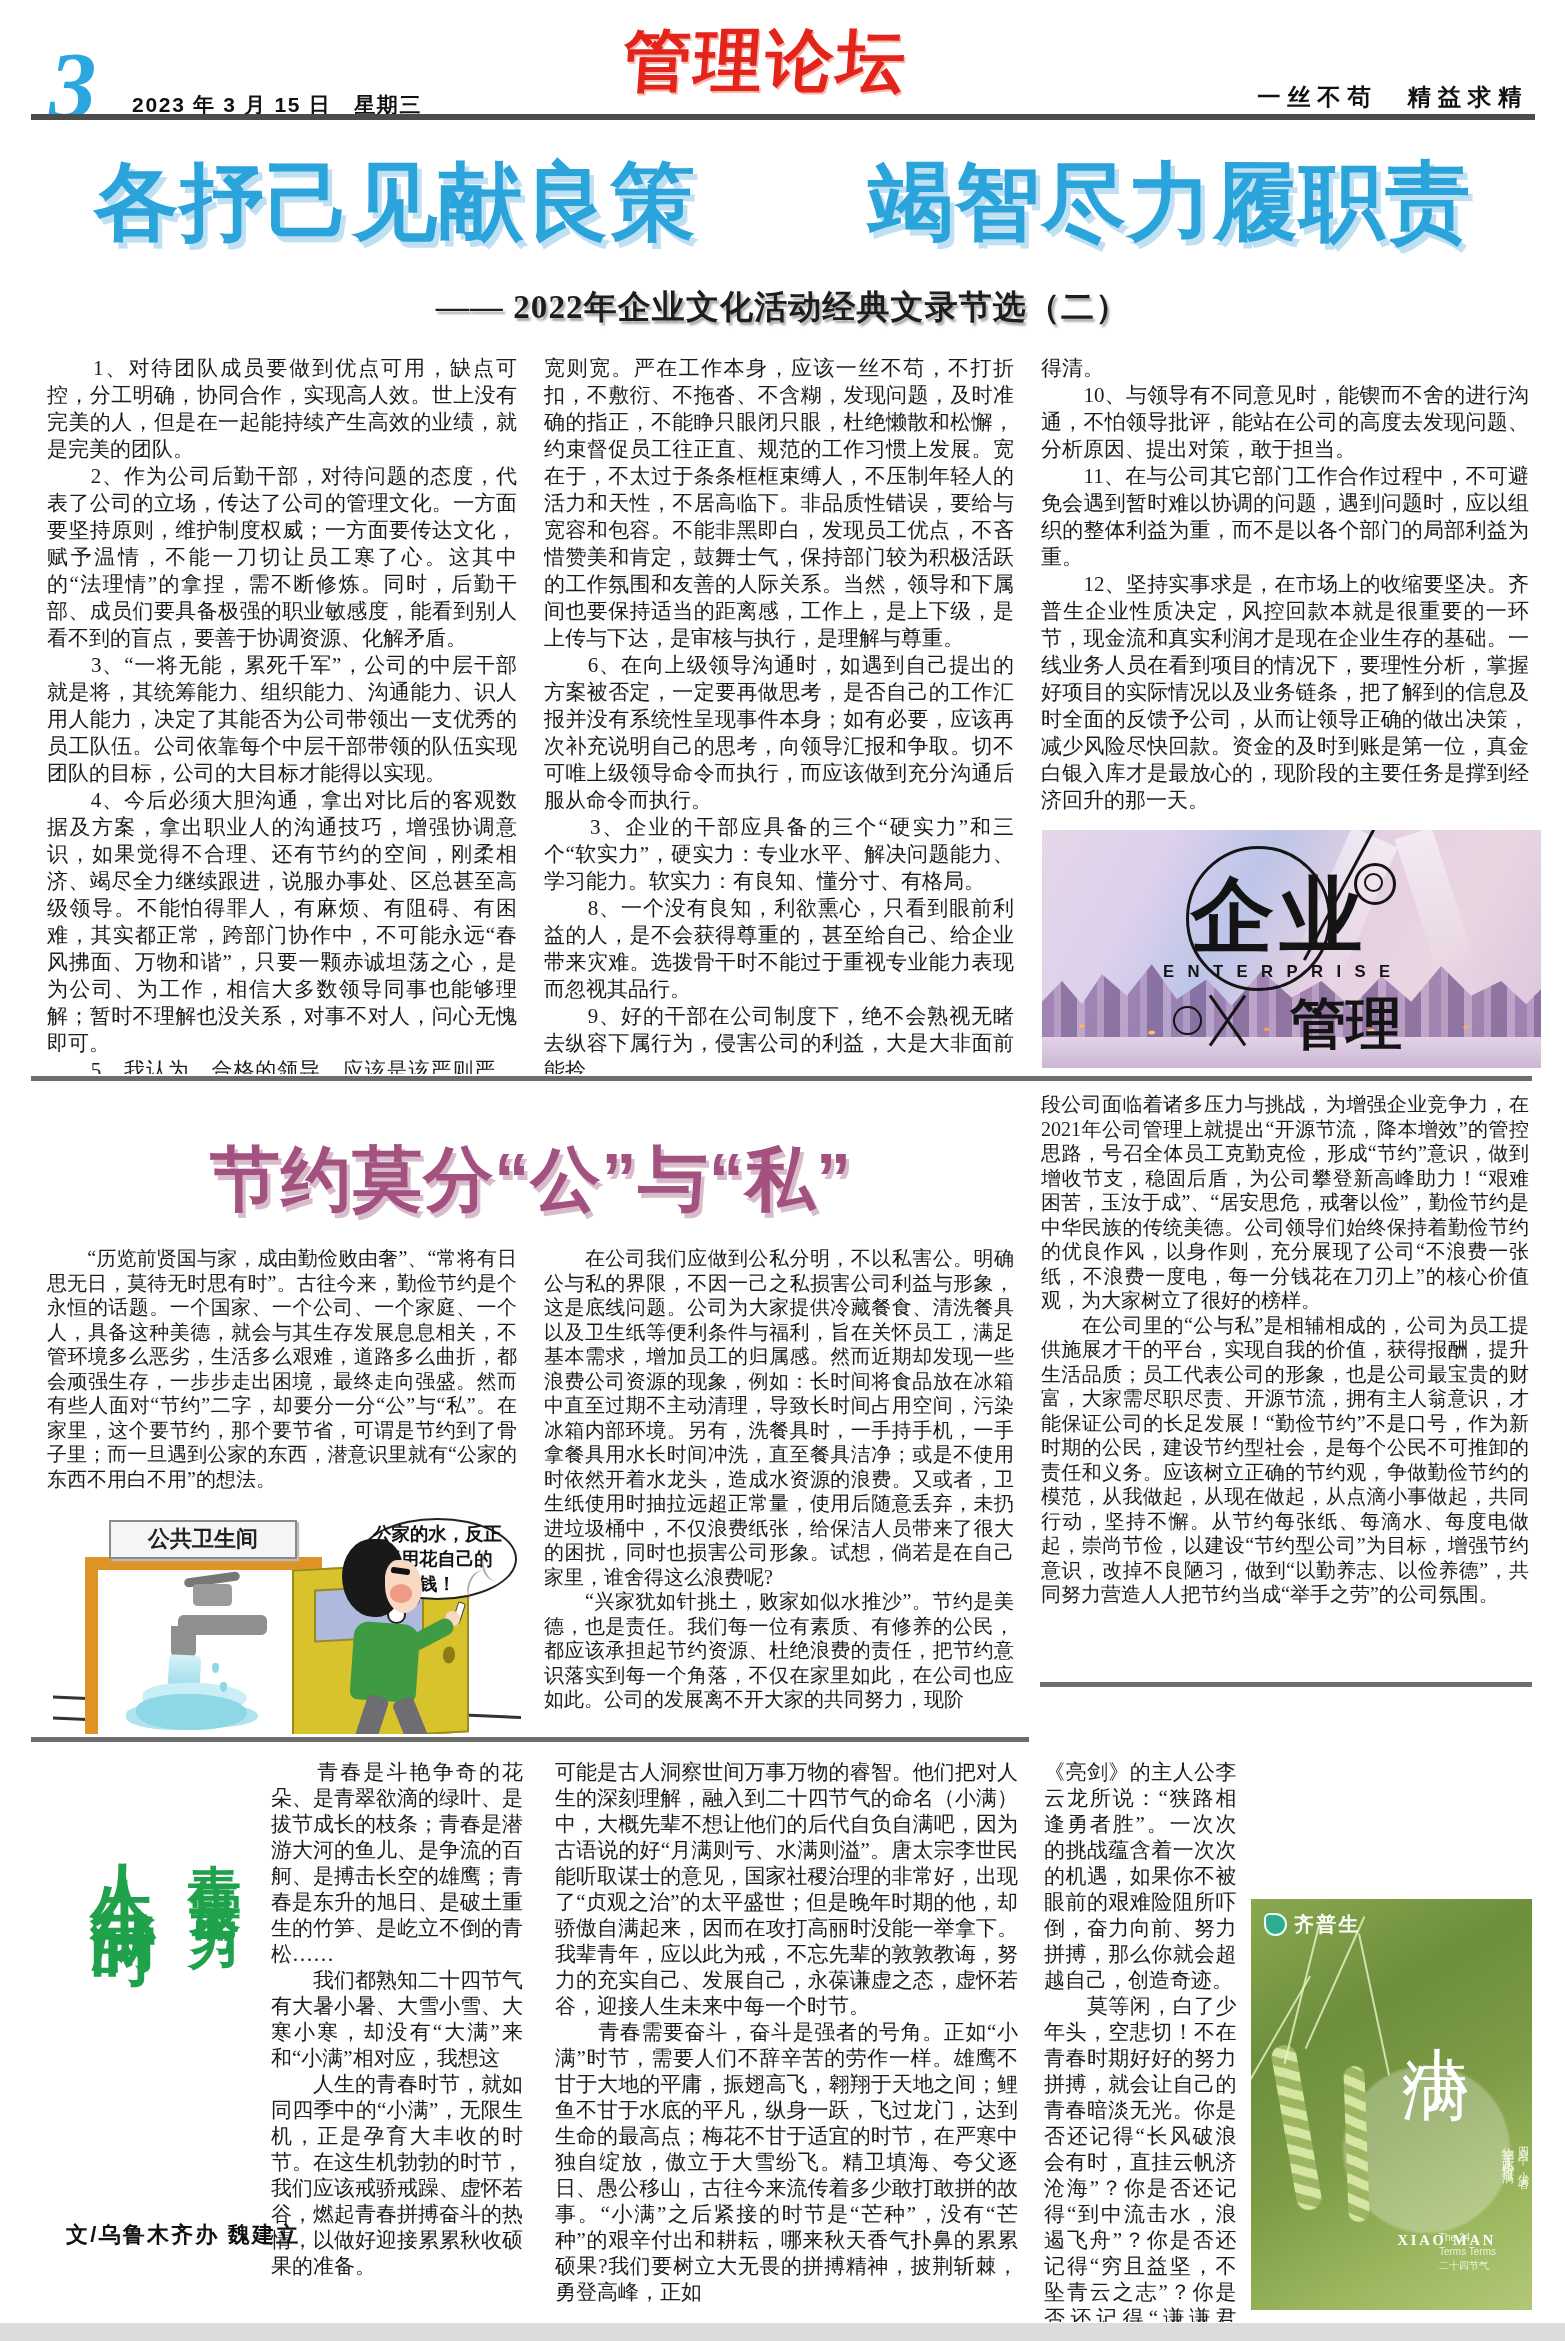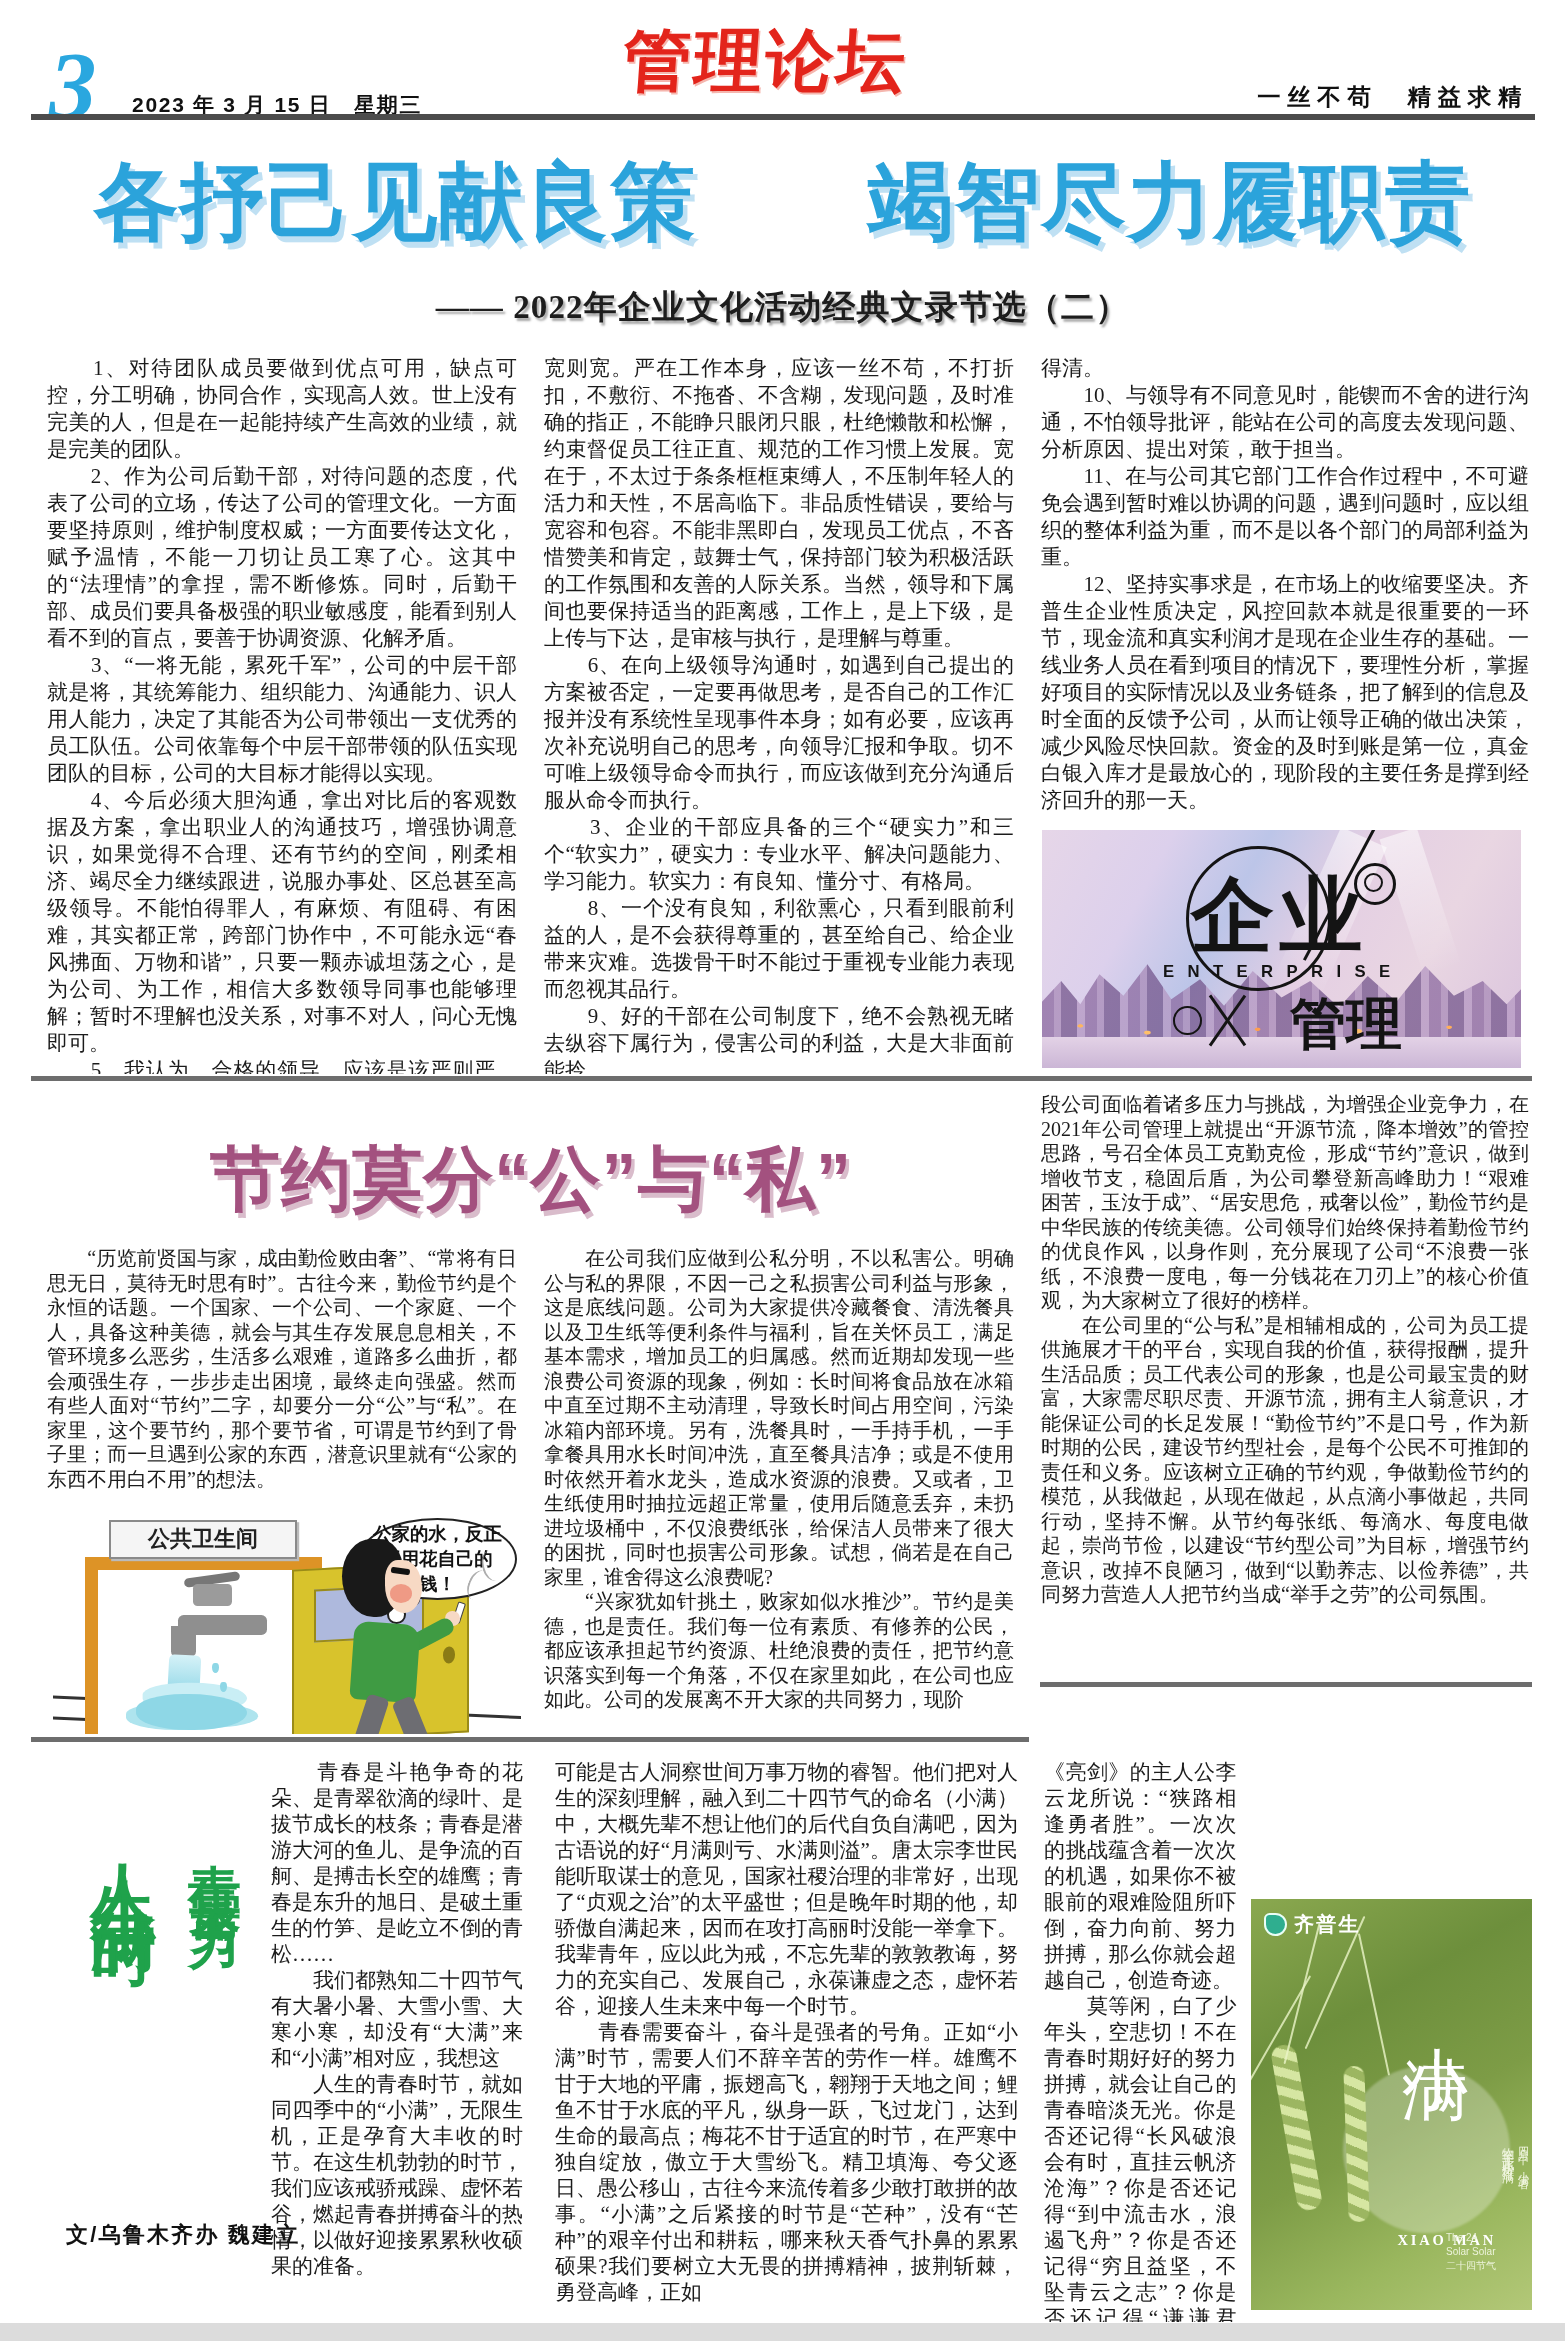--- a/index.html
+++ b/index.html
@@ -16,21 +16,21 @@
   .headline{width:100%;text-align:center;font-family:"Liberation Sans","DejaVu Sans",sans-serif;
             font-weight:900;font-size:85px;line-height:1.05;color:#2ba3db;letter-spacing:1.1px;
             text-shadow:4.5px 5.6px 0 #bfe0f3;}
   .subtitle{width:100%;text-align:center;font-size:33px;font-weight:700;color:#1d1d1d;letter-spacing:1.1px;
             text-shadow:2.2px 2.8px 2.2px #a9a9a9;}
   .col{font-size:21px;line-height:27px;text-align:justify;overflow:hidden;}
   .col p{margin:0;padding:0;}
   .col2x{font-size:20px;line-height:24.5px;}
   .col3x{font-size:21px;line-height:26px;}
   
-  .ent{background:linear-gradient(118deg,#e6d6e8 0%,#dcd0ec 22%,#bcc5e8 38%,#e4cfe3 55%,#e9d6e2 75%,#d9c3dd 100%);overflow:hidden;}
+  .ent{background:linear-gradient(118deg,#e6d6e8 0%,#dcd0ec 22%,#bcc5e8 38%,#e4cfe3 55%,#e9d6e2 75%,#d9c3dd 100%);overflow:hidden;padding-left:20px;}
   .ent .ray{position:absolute;background:linear-gradient(rgba(255,255,255,.55),rgba(255,255,255,0));}
   .ent .sky-city{position:absolute;left:0;right:0;bottom:29px;height:83px;opacity:.75;
      background:repeating-linear-gradient(90deg,#8c6aa0 0 12.2px,#a98bb8 12.2px 19px,#74568c 19px 35px,#b497c2 35px 43px);
      clip-path:polygon(0 55%,4% 30%,8% 58%,12% 22%,17% 48%,22% 10%,27% 52%,33% 28%,38% 60%,44% 18%,50% 50%,56% 30%,62% 62%,68% 24%,74% 55%,80% 12%,86% 48%,92% 30%,97% 58%,100% 40%,100% 100%,0 100%);}
   .ent .river{position:absolute;left:0;right:0;bottom:0;height:31px;background:linear-gradient(#e3d2e6,#cbb6d6);}
   .ent .glow{position:absolute;left:0;right:0;bottom:22px;height:67px;
      background:radial-gradient(5.6px 3.3px at 8% 70%,#ffb65e 40%,transparent 60%),
                 radial-gradient(6.7px 3.9px at 22% 80%,#ffc06a 40%,transparent 60%),
                 radial-gradient(5.6px 3.3px at 45% 75%,#ff9e4e 40%,transparent 60%),
                 radial-gradient(7.8px 4.5px at 66% 78%,#ffc06a 40%,transparent 60%),
@@ -230,21 +230,21 @@
       <div class="awn" style="left:122px;top:33px;transform:rotate(-12deg);"></div>
       <div class="awn" style="left:22px;top:67px;transform:rotate(30deg);"></div>
       <div class="brand">
         <div class="brandmark"></div>
         <span>齐普生</span>
       </div>
       <div class="xm vert">小满</div>
       <div class="xmen">XIAO MAN</div>
       <div class="terms">
         <div>The 24</div>
-        <div>Solar Solar</div>
+        <div>Terms Terms</div>
         <div>二十四节气</div>
       </div>
       <div class="note vert" style="right:11px;top:239px;height:156px;">物至于此小得盈满</div>
       <div class="note vert" style="right:-4.5px;top:239px;height:134px;font-size:11px;">四月中，小满者</div>
     </div>
     <div>
         <p>《亮剑》的主人公李云龙所说：“狭路相逢勇者胜”。一次次的挑战蕴含着一次次的机遇，如果你不被眼前的艰难险阻所吓倒，奋力向前、努力拼搏，那么你就会超越自己，创造奇迹。</p>
         <p>　　莫等闲，白了少年头，空悲切！不在青春时期好好的努力拼搏，就会让自己的青春暗淡无光。你是否还记得“长风破浪会有时，直挂云帆济沧海”？你是否还记得“到中流击水，浪遏飞舟”？你是否还记得“穷且益坚，不坠青云之志”？你是否还记得“谦谦君子，卑以自牧”？我相信大家对这些句子并不陌生，那就让我们从人生“小满”起，精耕细耘，无畏拼搏，提升自己，让未来的人生收获满满。</p>
       </div>
   </div>

